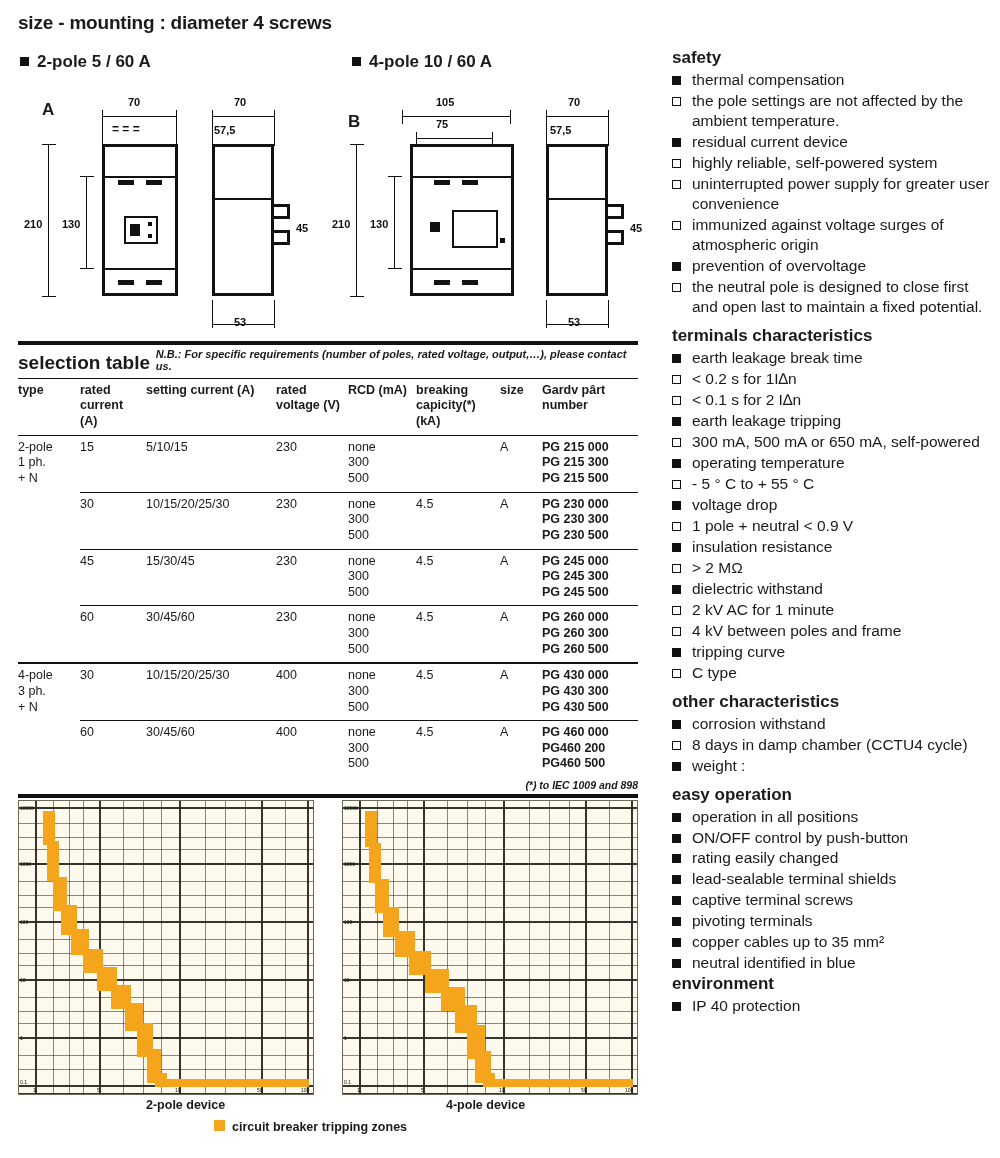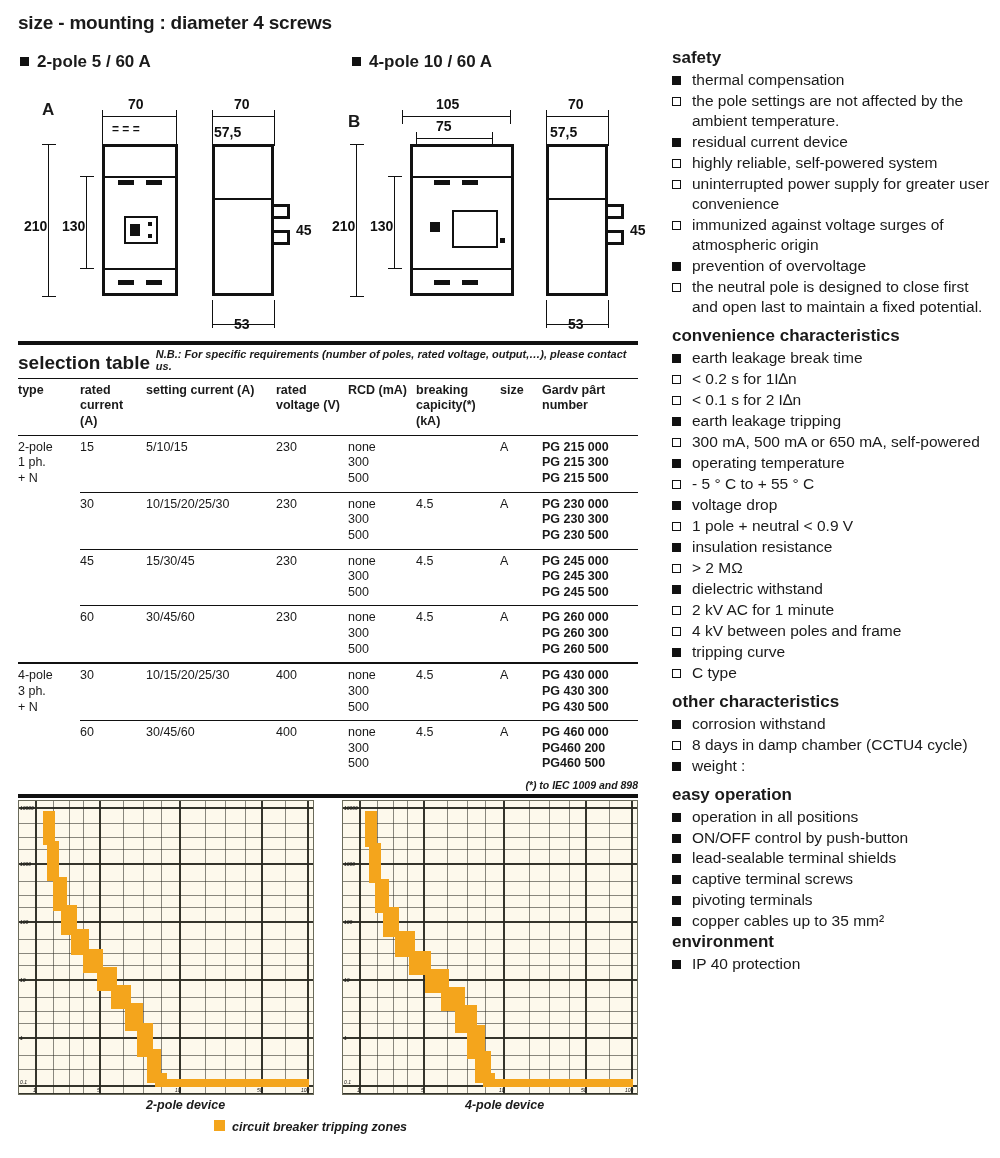--- a/index.html
+++ b/index.html
@@ -26,21 +26,21 @@
   .pole-label { position:absolute; font-size:17px; font-weight:bold; }
   .pole-label .sq {
     display:inline-block; width:9px; height:9px; background:#111;
     margin-right:8px; vertical-align:1px;
   }
   #pole2 { left:20px; top:52px; }
   #pole4 { left:352px; top:52px; }
 
   
   .draw { position:absolute; }
-  .dimtxt { position:absolute; font-size:14px; font-weight:bold; color:#111; white-space:nowrap; }
+  .dimtxt { position:absolute; font-size:11px; font-weight:bold; color:#111; white-space:nowrap; }
   .dimtxt.sm { font-size:12px; }
   .bigletter { position:absolute; font-size:17px; font-weight:bold; }
 
   .dev { position:absolute; border:3px solid #111; background:#fff; }
   .devinner { position:absolute; border:2px solid #111; background:#fff; }
   .hline { position:absolute; background:#111; height:1px; }
   .vline { position:absolute; background:#111; width:1px; }
   .thick { background:#111; }
   .blk { position:absolute; background:#111; }
 
@@ -74,37 +74,37 @@
   .colw-bc { width:84px; }
   .colw-size { width:42px; }
 
   .tbl-foot {
     text-align:right; font-size:10.5px; font-style:italic; font-weight:bold;
     padding:2px 0 3px 0;
   }
   .tbl-bottom-rule { height:4px; background:#111; }
 
   
-  .charts { position:absolute; left:18px; top:800px; width:536px; height:320px;font-style:italic; }
+  .charts { position:absolute; left:18px; top:800px; width:536px; height:320px; }
   .chartbox {
     position:absolute; top:0; width:296px; height:295px;
     background:#fdf9ec; border:1px solid #6a6a5a; overflow:hidden;
   }
   #chart-left { left:0; }
   #chart-right { left:324px; }
   .grid-v { position:absolute; top:0; bottom:0; width:1px; background:#2a2a22; opacity:.55; }
   .grid-v.major { width:2px; opacity:.95; }
   .grid-h { position:absolute; left:0; right:0; height:1px; background:#2a2a22; opacity:.55; }
   .grid-h.major { height:2px; opacity:.95; }
   .ylab { position:absolute; left:1px; font-size:5px; color:#111; }
   .xlab { position:absolute; bottom:1px; font-size:5px; color:#111; }
   .curve { position:absolute; background:#f4a51c; }
   .chart-cap { position:absolute; top:298px; font-size:12.5px; font-weight:bold; }
   #cap-left { left:128px; }
-  #cap-right { left:447px; }
+  #cap-right { left:428px; }
   .legend { position:absolute; top:320px; left:196px; font-size:12.5px; font-weight:bold; }
   .legend .sw { display:inline-block; width:11px; height:11px; background:#f4a51c; margin-right:7px; vertical-align:0px; }
 
   
   .right { position:absolute; left:672px; top:12px; width:320px;margin-top:36px; }
   .r-head { font-size:17px; font-weight:bold; margin:0 0 2px 0; }
   .r-head.gap { margin-top:9px; }
   ul.r-list { list-style:none; margin:0; padding:0; }
   ul.r-list li {
     font-size:15.5px; line-height:1.29; padding-left:20px; position:relative;
@@ -530,21 +530,21 @@
       <li class="filled"><span class="mk"></span><span>thermal compensation</span></li>
       <li class="hollow"><span class="mk"></span><span>the pole settings are not affected by the ambient temperature.</span></li>
       <li class="filled"><span class="mk"></span><span>residual current device</span></li>
       <li class="hollow"><span class="mk"></span><span>highly reliable, self-powered system</span></li>
       <li class="hollow"><span class="mk"></span><span>uninterrupted power supply for greater user convenience</span></li>
       <li class="hollow"><span class="mk"></span><span>immunized against voltage surges of atmospheric origin</span></li>
       <li class="filled"><span class="mk"></span><span>prevention of overvoltage</span></li>
       <li class="hollow"><span class="mk"></span><span>the neutral pole is designed to close first and open last to maintain a fixed potential.</span></li>
     </ul>
 
-    <div class="r-head gap">convenience characteristics</div>
+    <div class="r-head gap">terminals characteristics</div>
     <ul class="r-list">
       <li class="filled"><span class="mk"></span><span>earth leakage break time</span></li>
       <li class="hollow"><span class="mk"></span><span>&lt; 0.2 s for 1I∆n</span></li>
       <li class="hollow"><span class="mk"></span><span>&lt; 0.1 s for 2 I∆n</span></li>
       <li class="filled"><span class="mk"></span><span>earth leakage tripping</span></li>
       <li class="hollow"><span class="mk"></span><span>300 mA, 500 mA  or 650 mA, self-powered</span></li>
       <li class="filled"><span class="mk"></span><span>operating temperature</span></li>
       <li class="hollow"><span class="mk"></span><span>- 5 ° C to + 55 ° C</span></li>
       <li class="filled"><span class="mk"></span><span>voltage drop</span></li>
       <li class="hollow"><span class="mk"></span><span>1 pole + neutral &lt; 0.9 V</span></li>
@@ -561,24 +561,26 @@
     <ul class="r-list">
       <li class="filled"><span class="mk"></span><span>corrosion withstand</span></li>
       <li class="hollow"><span class="mk"></span><span>8 days in damp chamber (CCTU4 cycle)</span></li>
       <li class="filled"><span class="mk"></span><span>weight :</span></li>
     </ul>
 
     <div class="r-head gap">easy operation</div>
     <ul class="r-list">
       <li class="filled"><span class="mk"></span><span>operation in all positions</span></li>
       <li class="filled"><span class="mk"></span><span>ON/OFF control by push-button</span></li>
+      <li class="filled"><span class="mk"></span><span>rating easily changed</span></li>
       <li class="filled"><span class="mk"></span><span>lead-sealable terminal shields</span></li>
       <li class="filled"><span class="mk"></span><span>captive terminal screws</span></li>
       <li class="filled"><span class="mk"></span><span>pivoting terminals</span></li>
       <li class="filled"><span class="mk"></span><span>copper cables up to 35 mm²</span></li>
+      <li class="filled"><span class="mk"></span><span>neutral identified in blue</span></li>
     </ul>
 
     <div class="r-head">environment</div>
     <ul class="r-list">
       <li class="filled"><span class="mk"></span><span>IP 40 protection</span></li>
     </ul>
   </div>
 </div>
 
 </body></html>

